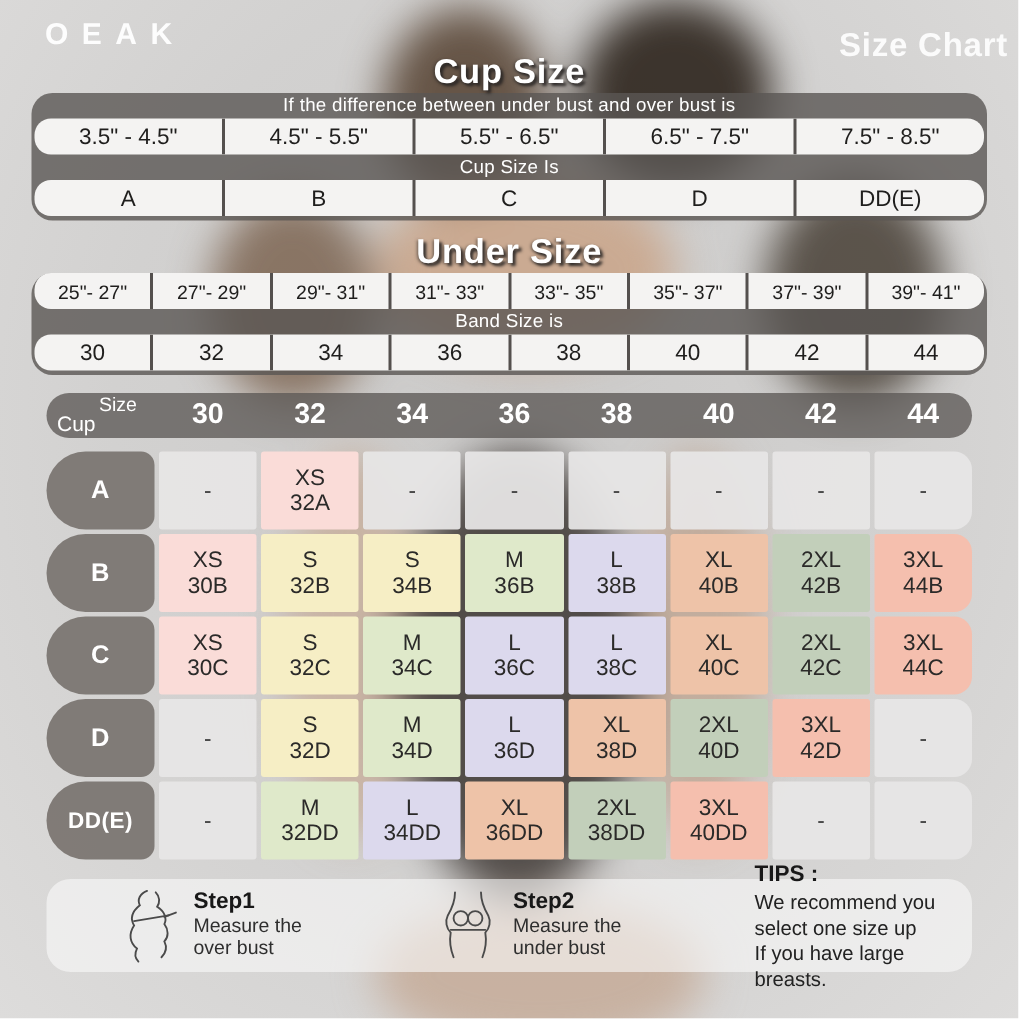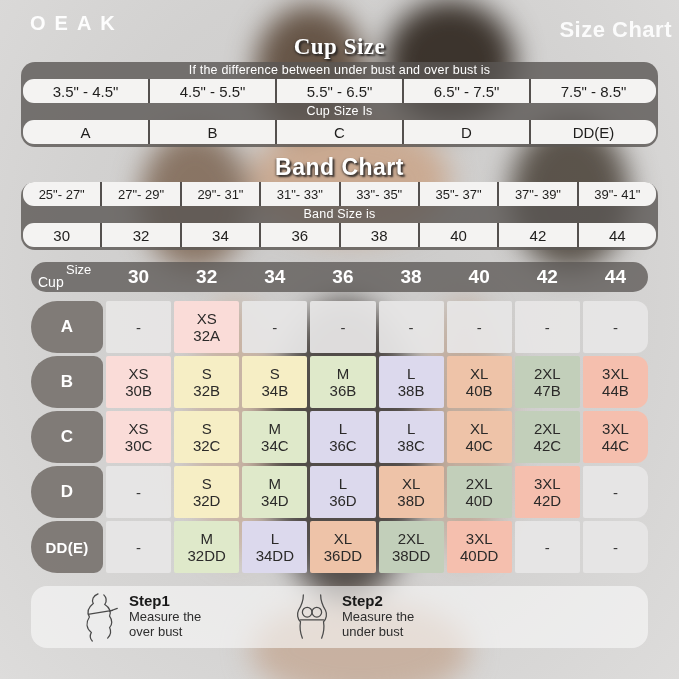--- a/index.html
+++ b/index.html
@@ -26,21 +26,21 @@
   .content { position:absolute; inset:0; }
 
   .logo { position:absolute; left:30px; top:12px; color:#fdfdfd; font-size:20px;
           font-weight:bold; letter-spacing:9px; }
   .page-title { position:absolute; right:7px; top:17px; color:#fbfbfb; font-size:22px;
           font-weight:bold; letter-spacing:.5px; }
 
   .sec-title { text-align:center; color:#fff; font-weight:bold; font-size:23px;
           letter-spacing:.5px;
           text-shadow:2px 2px 2px rgba(40,37,35,.9), -1px 1px 2px rgba(40,37,35,.5); }
-  .t-cup  { margin-top:32px; height:30px; line-height:30px;font-family:Liberation Serif, serif; }
+  .t-cup  { margin-top:32px; height:30px; line-height:30px; }
   .t-band { margin-top:5px;  height:30px; line-height:30px; }
 
   .panel { margin:0 21px; background:rgba(90,86,84,.8); border-radius:14px;
            padding:0 2px 3px; }
   .panel .bar { height:17px; line-height:17px; text-align:center; color:#fff;
            font-size:12.5px; letter-spacing:.2px; }
   .panel .wrow { display:flex; background:#f4f3f2; border-radius:11px; height:24px;
            overflow:hidden; }
   .panel .wrow .c { flex:1; display:flex; align-items:center; justify-content:center;
            font-size:15px; color:#1f1e1d; border-right:2.5px solid #54504e; }
@@ -114,21 +114,21 @@
       <div class="bar">Cup Size Is</div>
       <div class="wrow" id="cup-letters">
           <div class="c">A</div>
           <div class="c">B</div>
           <div class="c">C</div>
           <div class="c">D</div>
           <div class="c">DD(E)</div>
         </div>
     </div>
 
-    <div class="sec-title t-band">Band Chart</div>
+    <div class="sec-title t-band">Under Size</div>
     <div class="panel">
       <div class="wrow small" id="band-ranges">
           <div class="c">25"- 27"</div>
           <div class="c">27"- 29"</div>
           <div class="c">29"- 31"</div>
           <div class="c">31"- 33"</div>
           <div class="c">33"- 35"</div>
           <div class="c">35"- 37"</div>
           <div class="c">37"- 39"</div>
           <div class="c">39"- 41"</div>
@@ -197,21 +197,21 @@
             <div class="cell" style="background: rgb(220, 217, 237);">
               <div class="s">L</div>
               <div class="b">38B</div>
             </div>
             <div class="cell" style="background: rgb(238, 195, 168);">
               <div class="s">XL</div>
               <div class="b">40B</div>
             </div>
             <div class="cell" style="background: rgb(194, 207, 186);">
               <div class="s">2XL</div>
-              <div class="b">47B</div>
+              <div class="b">42B</div>
             </div>
             <div class="cell" style="background: rgb(245, 191, 174);">
               <div class="s">3XL</div>
               <div class="b">44B</div>
             </div>
           </div>
           <div class="mx-row">
             <div class="pill">C</div>
             <div class="cell" style="background: rgb(250, 220, 216);">
               <div class="s">XS</div>
@@ -325,16 +325,21 @@
           <circle cx="17" cy="21" r="5"></circle>
           <circle cx="27" cy="21" r="5"></circle>
           <path d="M10 29 h24"></path>
         </svg>
         <div class="step-t">
           <div class="tt">Step2</div>
           <div class="tl">Measure the</div>
           <div class="tl">under bust</div>
         </div>
       </div>
+      <div class="tips">
+        <div class="tt">TIPS :</div>
+        <div class="tl">We recommend you select one size up</div>
+        <div class="tl">If you have large breasts.</div>
+      </div>
     </div>
 
   </div>
 </div>
 
 </body></html>

